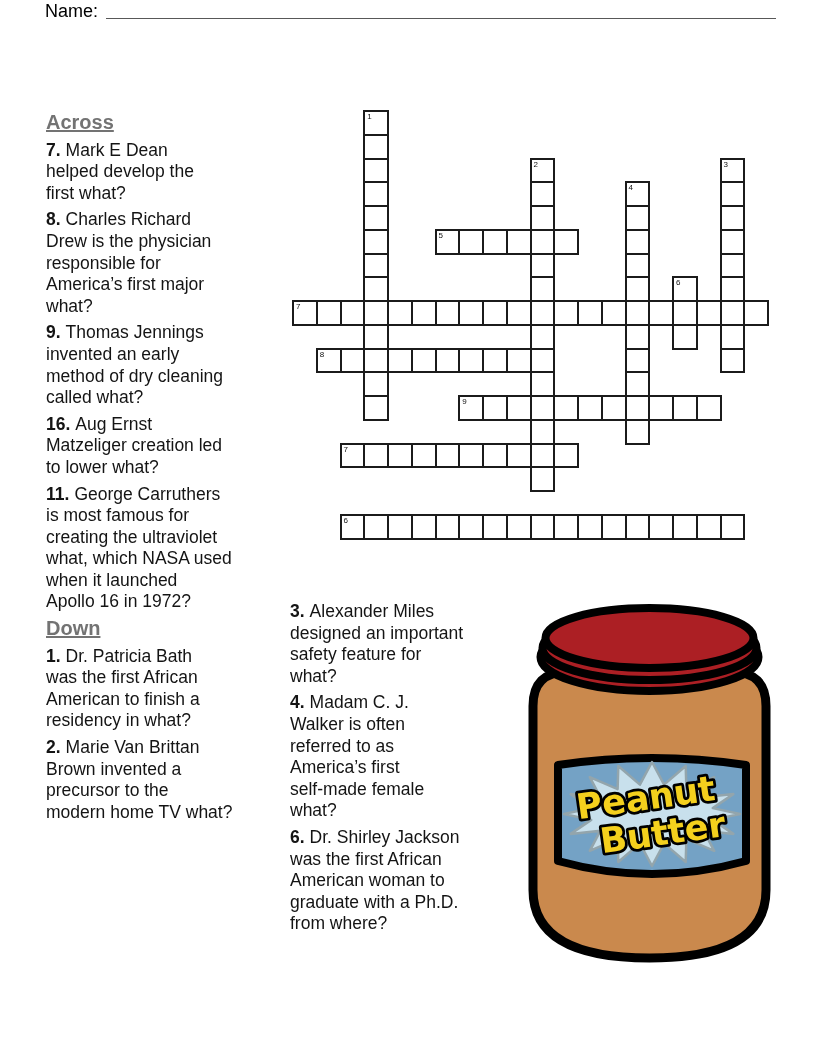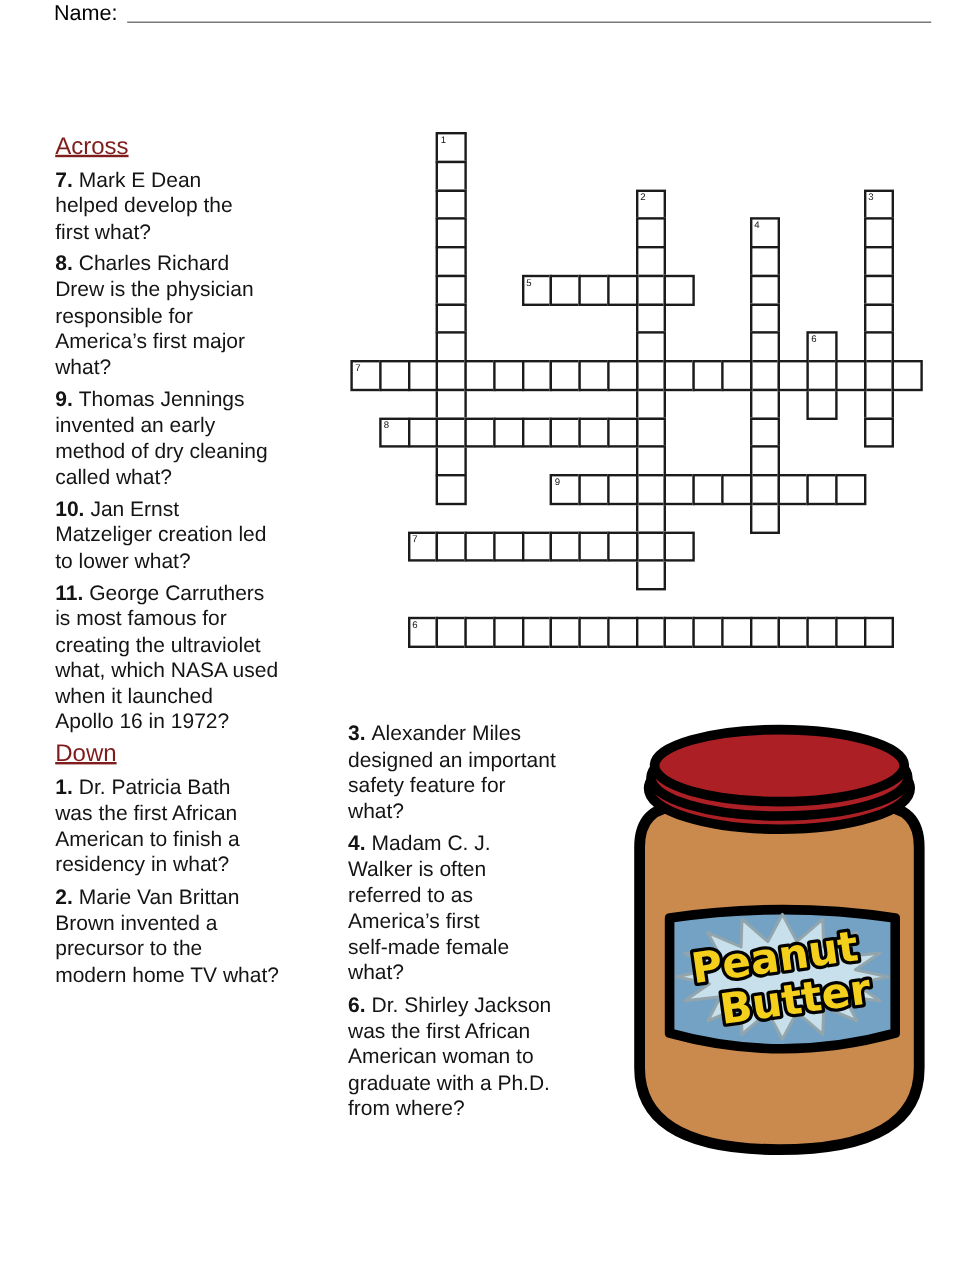--- a/index.html
+++ b/index.html
@@ -12,21 +12,21 @@
   .name-line{flex:1;border-bottom:1.6px solid #585858;height:15px;margin-left:8px;}
 
   
   .title{position:absolute;left:0;top:50px;width:816px;text-align:center;margin:0;
          font-size:25px;font-weight:400;letter-spacing:-0.2px;color:#0b0b0b;}
 
   
   .clues{position:absolute;font-size:17.5px;line-height:21.6px;color:#141414;}
   .clues-left{left:46px;top:112px;width:242px;}
   .clues-mid{left:290px;top:601px;width:232px;}
-  .clue-heading{font-size:20px;font-weight:400;text-decoration:underline;margin:0 0 6px 0;color:#7f1d1d;}
+  .clue-heading{font-size:20px;font-weight:700;text-decoration:underline;margin:0 0 6px 0;color:#737373;}
   .clue{margin:0 0 5px 0;}
   .clue-num{font-weight:700;margin-right:5px;}
   .clue-text{white-space:pre-line;}
 
   
   .grid{position:absolute;left:292px;top:110px;}
   .cell{position:absolute;box-sizing:border-box;background:#fff;border:2px solid #1b1b1b;}
   .cellnum{position:absolute;top:0px;left:2px;font-size:8px;line-height:9px;color:#111;}
 
   
@@ -50,21 +50,21 @@
 first what?</span></p>
     <p class="clue"><b class="clue-num">8.</b><span class="clue-text">Charles Richard
 Drew is the physician
 responsible for
 America’s first major
 what?</span></p>
     <p class="clue"><b class="clue-num">9.</b><span class="clue-text">Thomas Jennings
 invented an early
 method of dry cleaning
 called what?</span></p>
-    <p class="clue"><b class="clue-num">10.</b><span class="clue-text">Jan Ernst
+    <p class="clue"><b class="clue-num">16.</b><span class="clue-text">Aug Ernst
 Matzeliger creation led
 to lower what?</span></p>
     <p class="clue"><b class="clue-num">11.</b><span class="clue-text">George Carruthers
 is most famous for
 creating the ultraviolet
 what, which NASA used
 when it launched
 Apollo 16 in 1972?</span></p>
     <h2 class="clue-heading">Down</h2>
     <p class="clue"><b class="clue-num">1.</b><span class="clue-text">Dr. Patricia Bath

